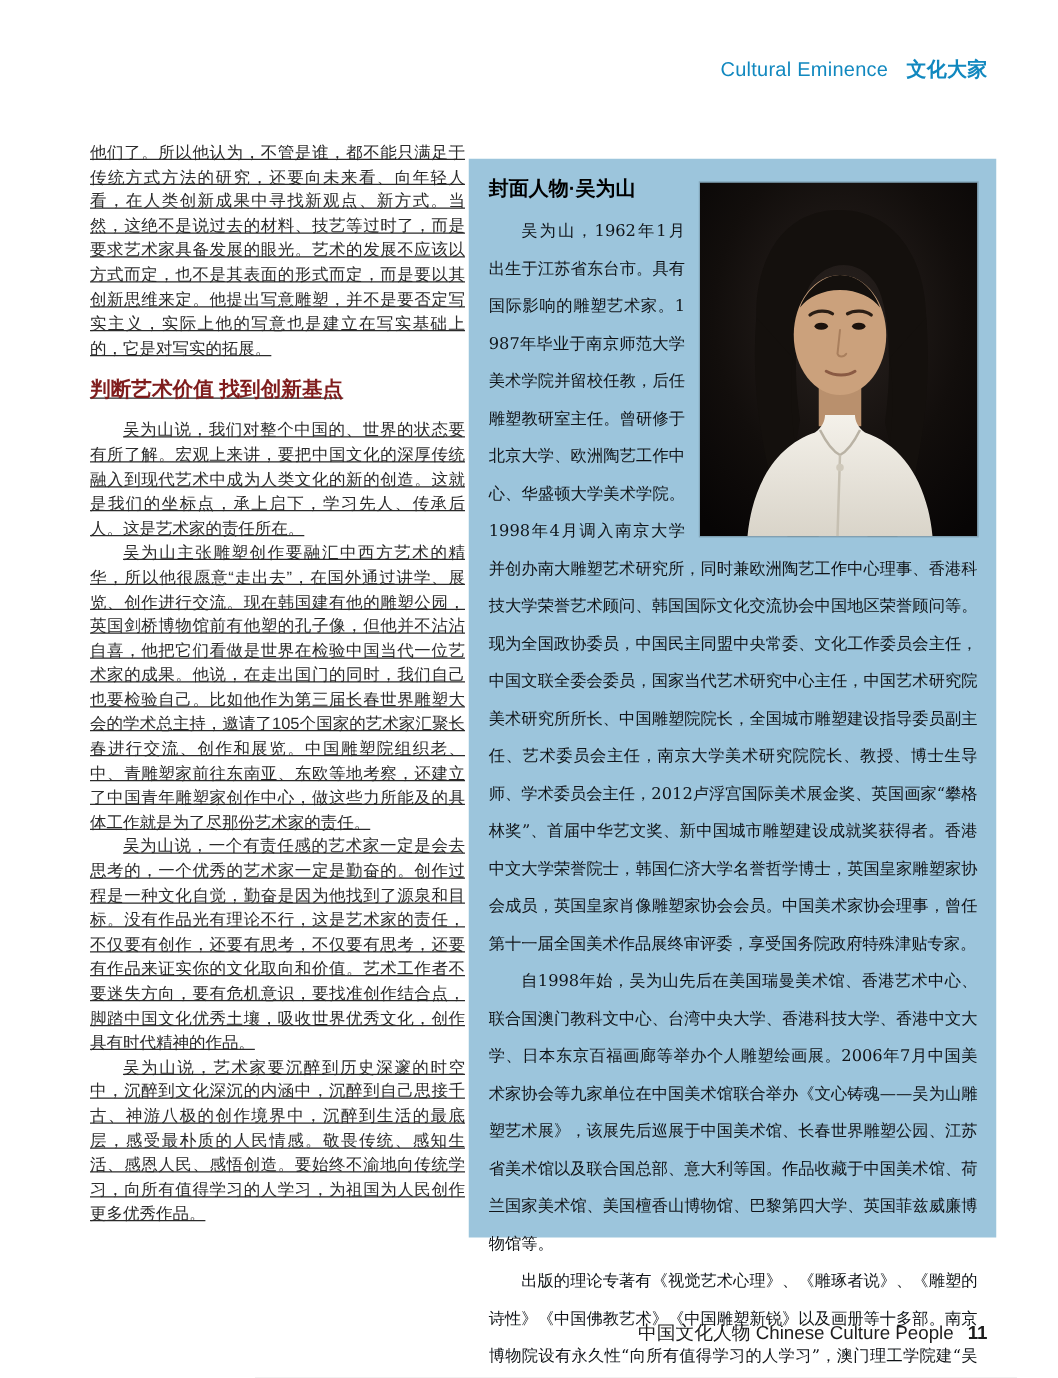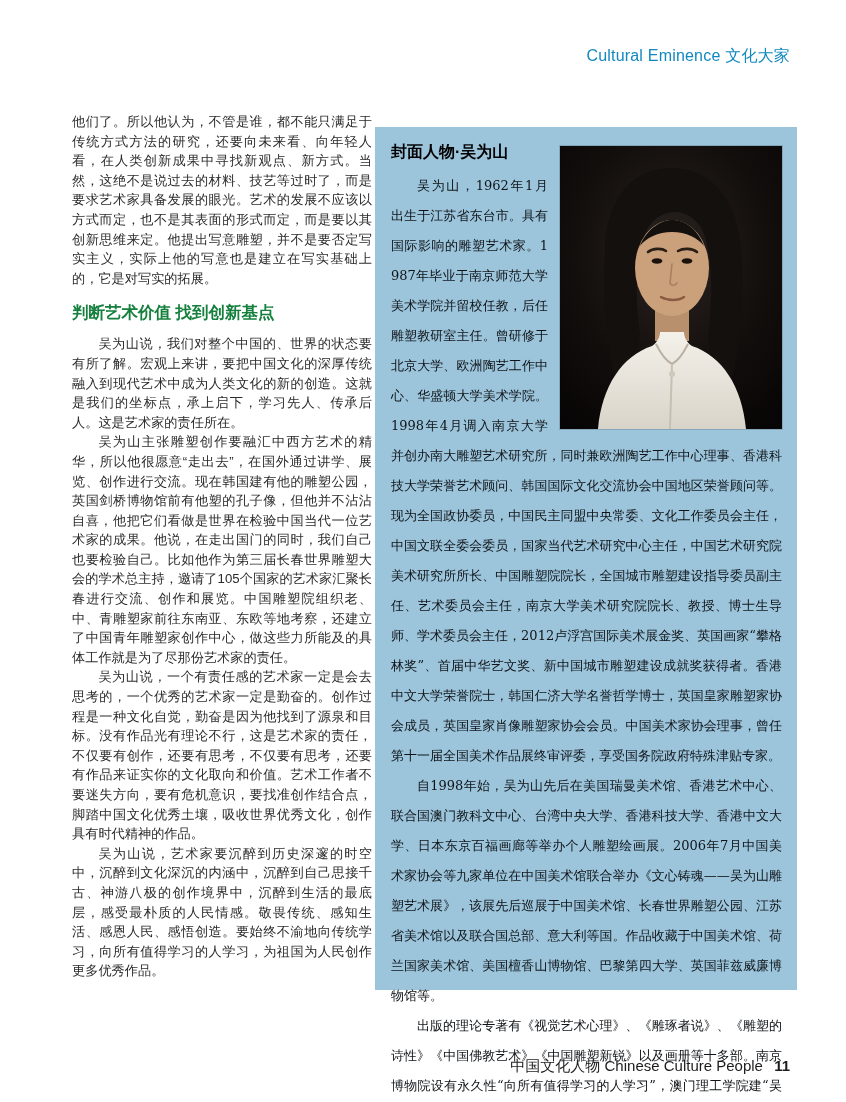--- a/index.html
+++ b/index.html
@@ -19,32 +19,33 @@
   }
 
   
   .page-header{
     position:absolute;top:46px;right:56px;
     font-size:16px;color:var(--accent);
     letter-spacing:.2px;
     white-space:nowrap;
   }
   .page-header .en{font-weight:400;margin-top:36px;}
-  .page-header .zh{font-weight:400;}
+  .page-header .zh{font-weight:700;margin-left:10px;}
 
   
   .left-col{
     position:absolute;left:72px;top:112px;width:300px;
     font-size:13.2px;line-height:19.6px;color:var(--ink);
     text-align:justify;
+    text-decoration:underline;
   }
   .left-col p{word-break:break-all;}
   .left-col p.indent{text-indent:2em;}
   .left-col h2{
-    font-size:16.5px;line-height:22px;color:#15803d;
+    font-size:16.5px;line-height:22px;color:#7f1d1d;
     font-weight:700;margin:13px 0 11px 0;
     text-align:left;
   }
 
   
   .profile-box{
     position:absolute;left:375px;top:127px;
     width:422px;height:863px;
     background:var(--box-bg);
     padding:14px 15px 8px 16px;

